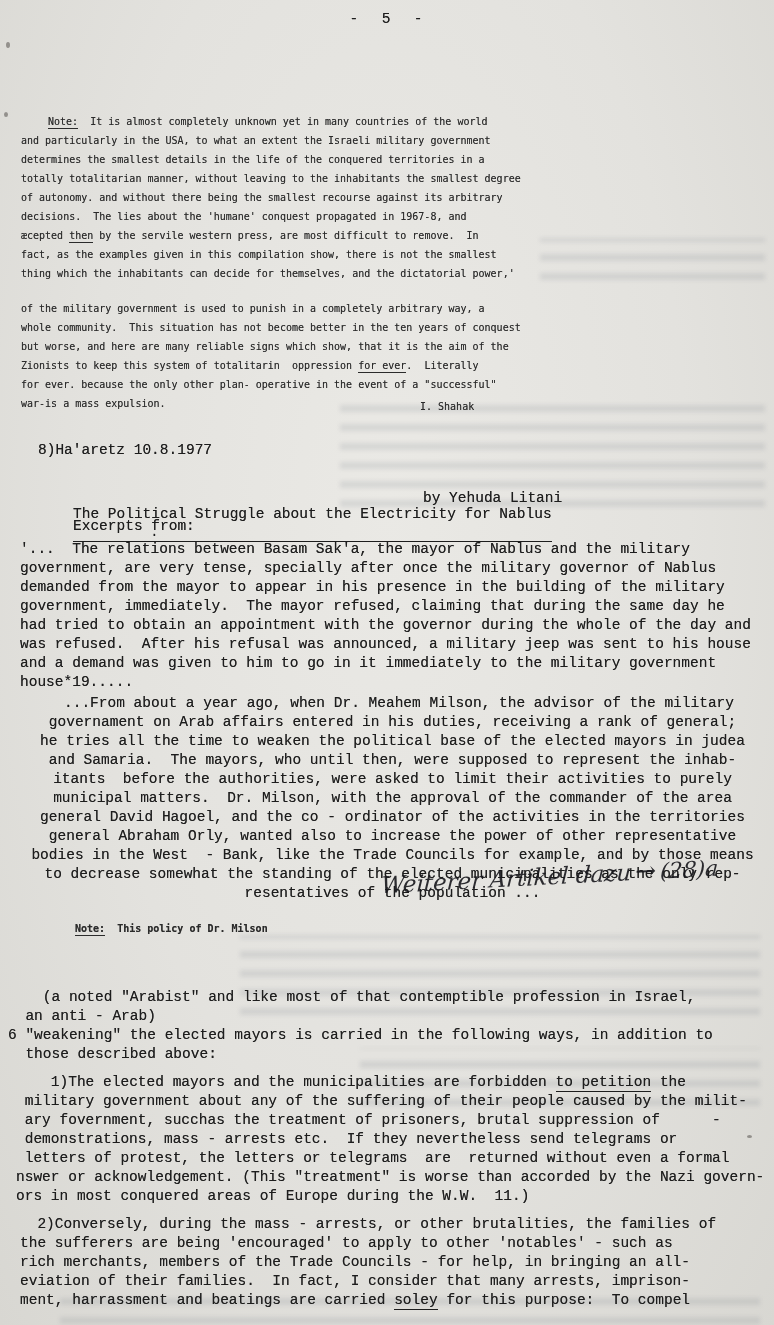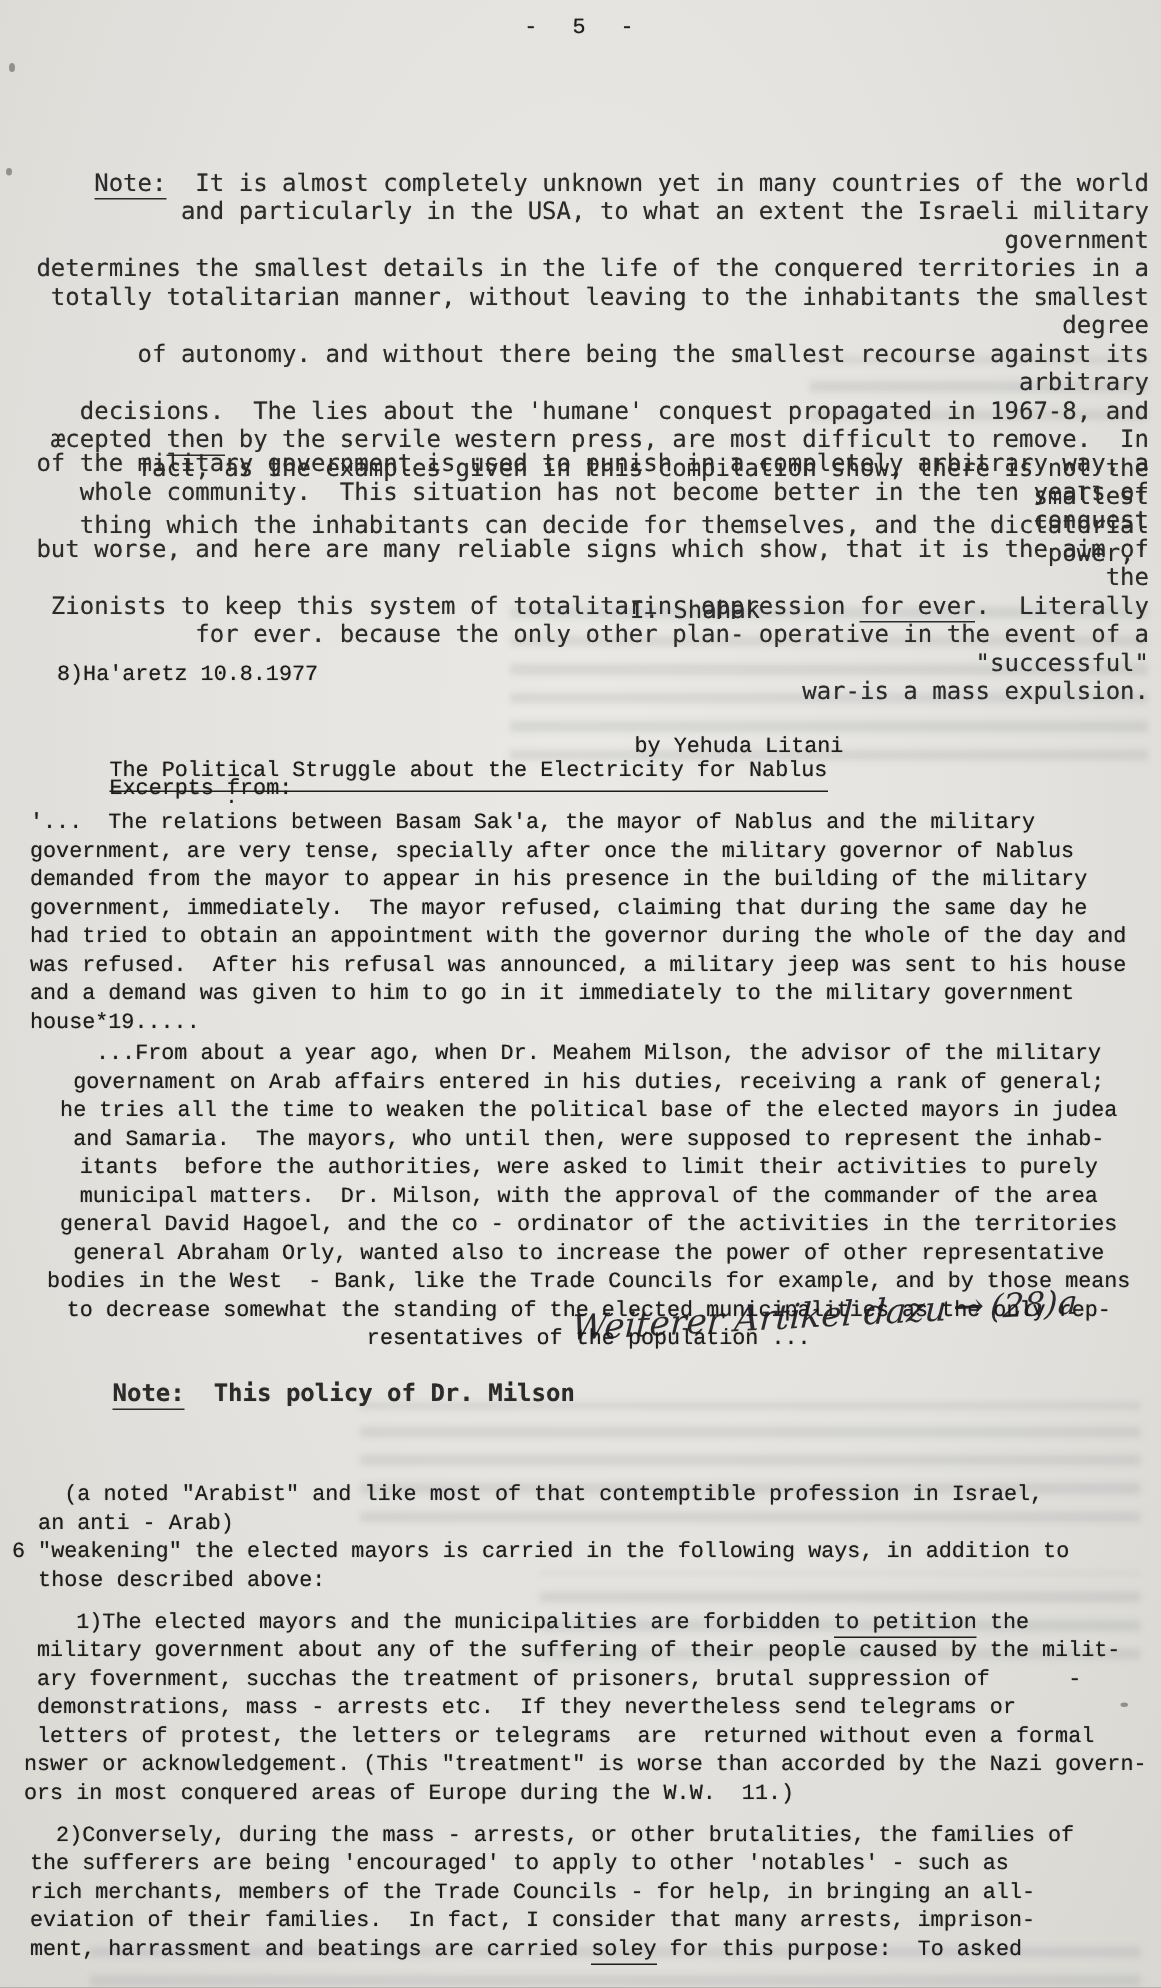--- a/index.html
+++ b/index.html
@@ -8,24 +8,24 @@
     background:radial-gradient(ellipse at 50% 38%, #eae9e5 0%, #e3e2de 55%, #d8d7d2 100%);
     font-family:"Liberation Mono", monospace;
     color:#1e1e1e;
   }
   .blk{
     position:absolute;margin:0;white-space:pre-wrap;
     font-size:14.5px;line-height:19px;letter-spacing:0;
     text-shadow:0 0 0.6px rgba(25,25,25,0.65);
   }
   .mono{font-family:"Liberation Mono", monospace;color:#1d1d1d;}
-  .sans{font-family:"DejaVu Sans Mono", monospace;color:#2b2b2b;font-size:16px;text-shadow:0 0 0.5px rgba(40,40,40,0.55);text-align:right;}
+  .sans{font-family:"DejaVu Sans Mono", monospace;color:#2b2b2b;font-size:10px;text-shadow:0 0 0.5px rgba(40,40,40,0.55);}
   .u{border-bottom:1.4px solid currentColor;padding-bottom:1px;}
   .pageno{position:absolute;top:10px;left:0;width:100%;text-align:center;letter-spacing:2px;}
-  .heading-line{display:inline-block;border-bottom:1.4px solid #1d1d1d;padding-bottom:3px;font-family:Liberation Mono, monospace;}
+  .heading-line{display:inline-block;border-bottom:1.4px solid #1d1d1d;padding-bottom:17px;font-family:Liberation Mono, monospace;}
   .byline{position:absolute;left:385px;top:0;white-space:pre;margin-top:48px;}
   .hw{
     position:absolute;left:381px;top:860px;width:390px;
     font-family:"DejaVu Serif", serif;font-style:italic;
     font-size:23px;color:#17171c;opacity:0.9;
     transform:rotate(-3deg) skewX(-6deg);
     white-space:nowrap;
   }
   .hw .hw-arrow{font-style:normal;font-size:25px;padding:0 4px;}
   .hw .hw-ref{font-size:22px;}
@@ -116,15 +116,15 @@
  ary fovernment, succhas the treatment of prisoners, brutal suppression of      -
  demonstrations, mass - arrests etc.  If they nevertheless send telegrams or
  letters of protest, the letters or telegrams  are  returned without even a formal
 nswer or acknowledgement. (This "treatment" is worse than accorded by the Nazi govern-
 ors in most conquered areas of Europe during the W.W.  11.)</span></p>
 
   <p class="blk mono" style="left:20px;top:1215px;width:748px;"><span>  2)Conversely, during the mass - arrests, or other brutalities, the families of
 the sufferers are being 'encouraged' to apply to other 'notables' - such as
 rich merchants, members of the Trade Councils - for help, in bringing an all-
 eviation of their families.  In fact, I consider that many arrests, imprison-
-ment, harrassment and beatings are carried </span><span class="u">soley</span><span> for this purpose:  To asked</span></p>
+ment, harrassment and beatings are carried </span><span class="u">soley</span><span> for this purpose:  To compel</span></p>
 
 </div>
 
 </body></html>

